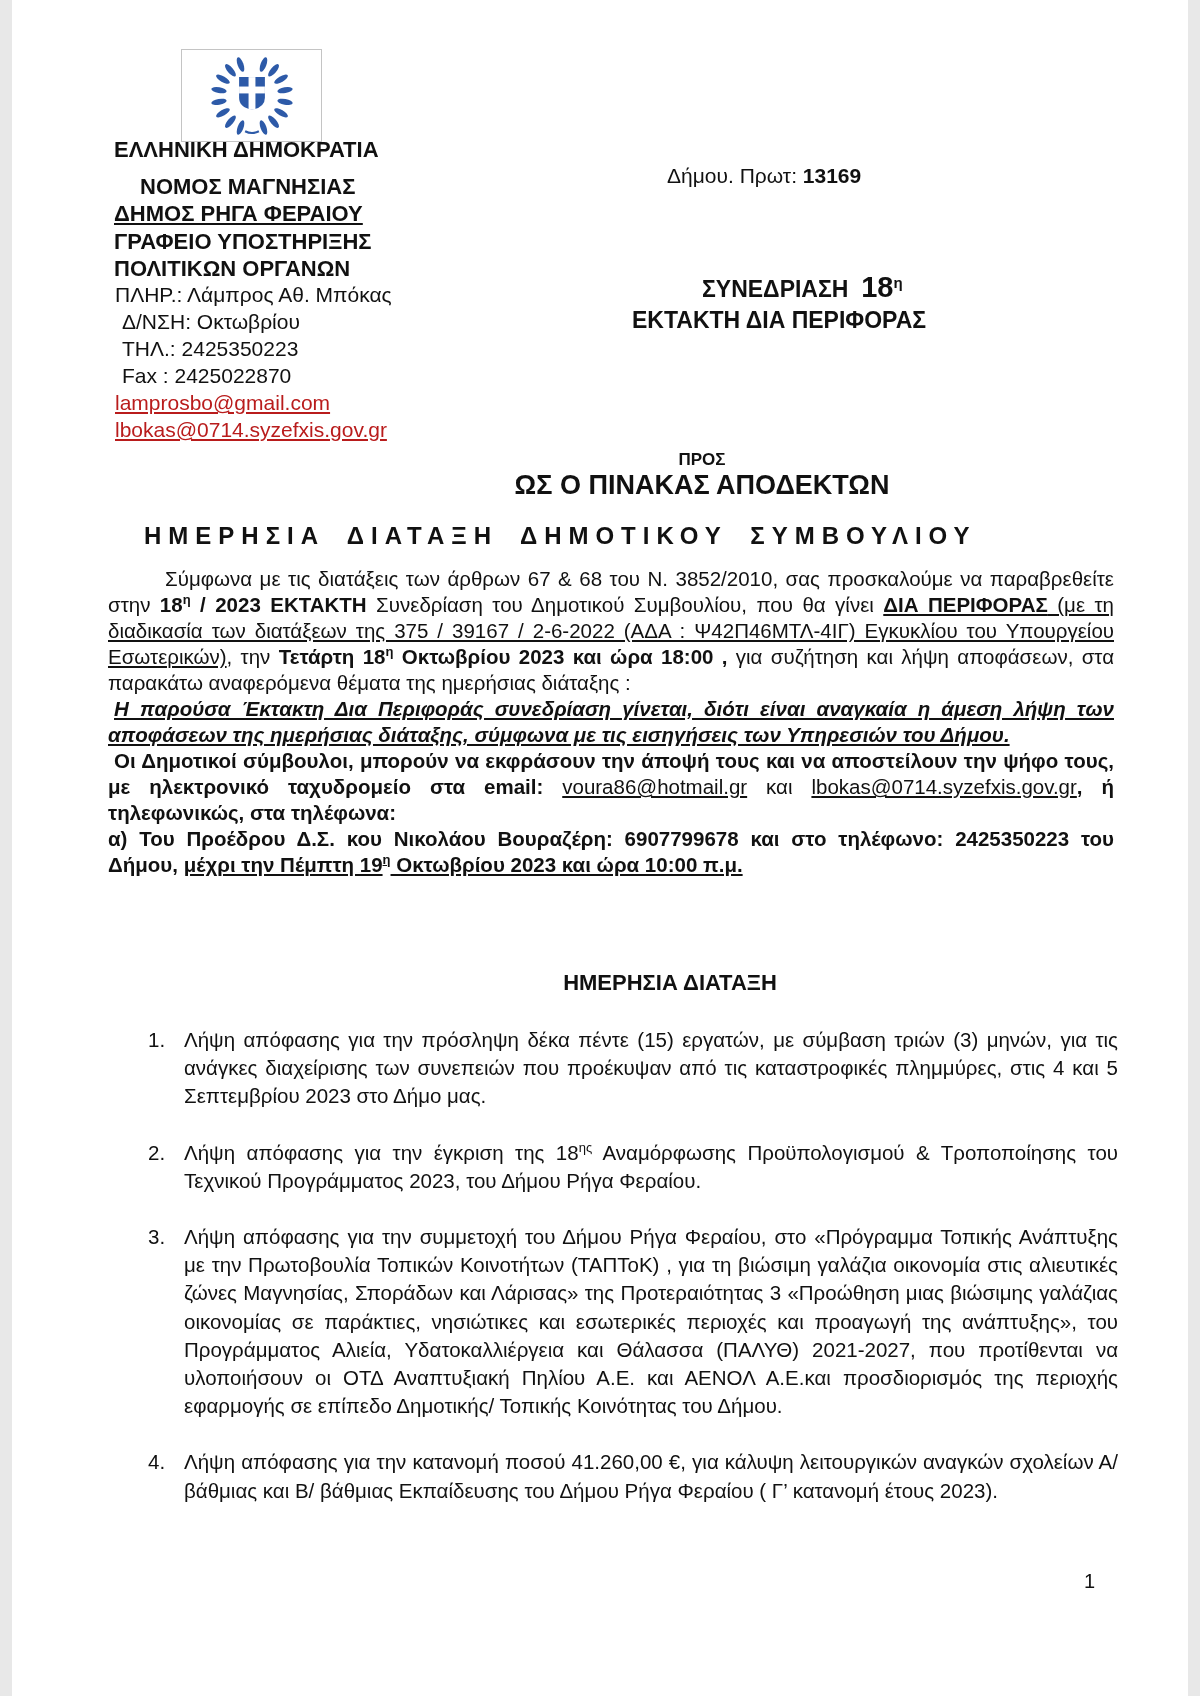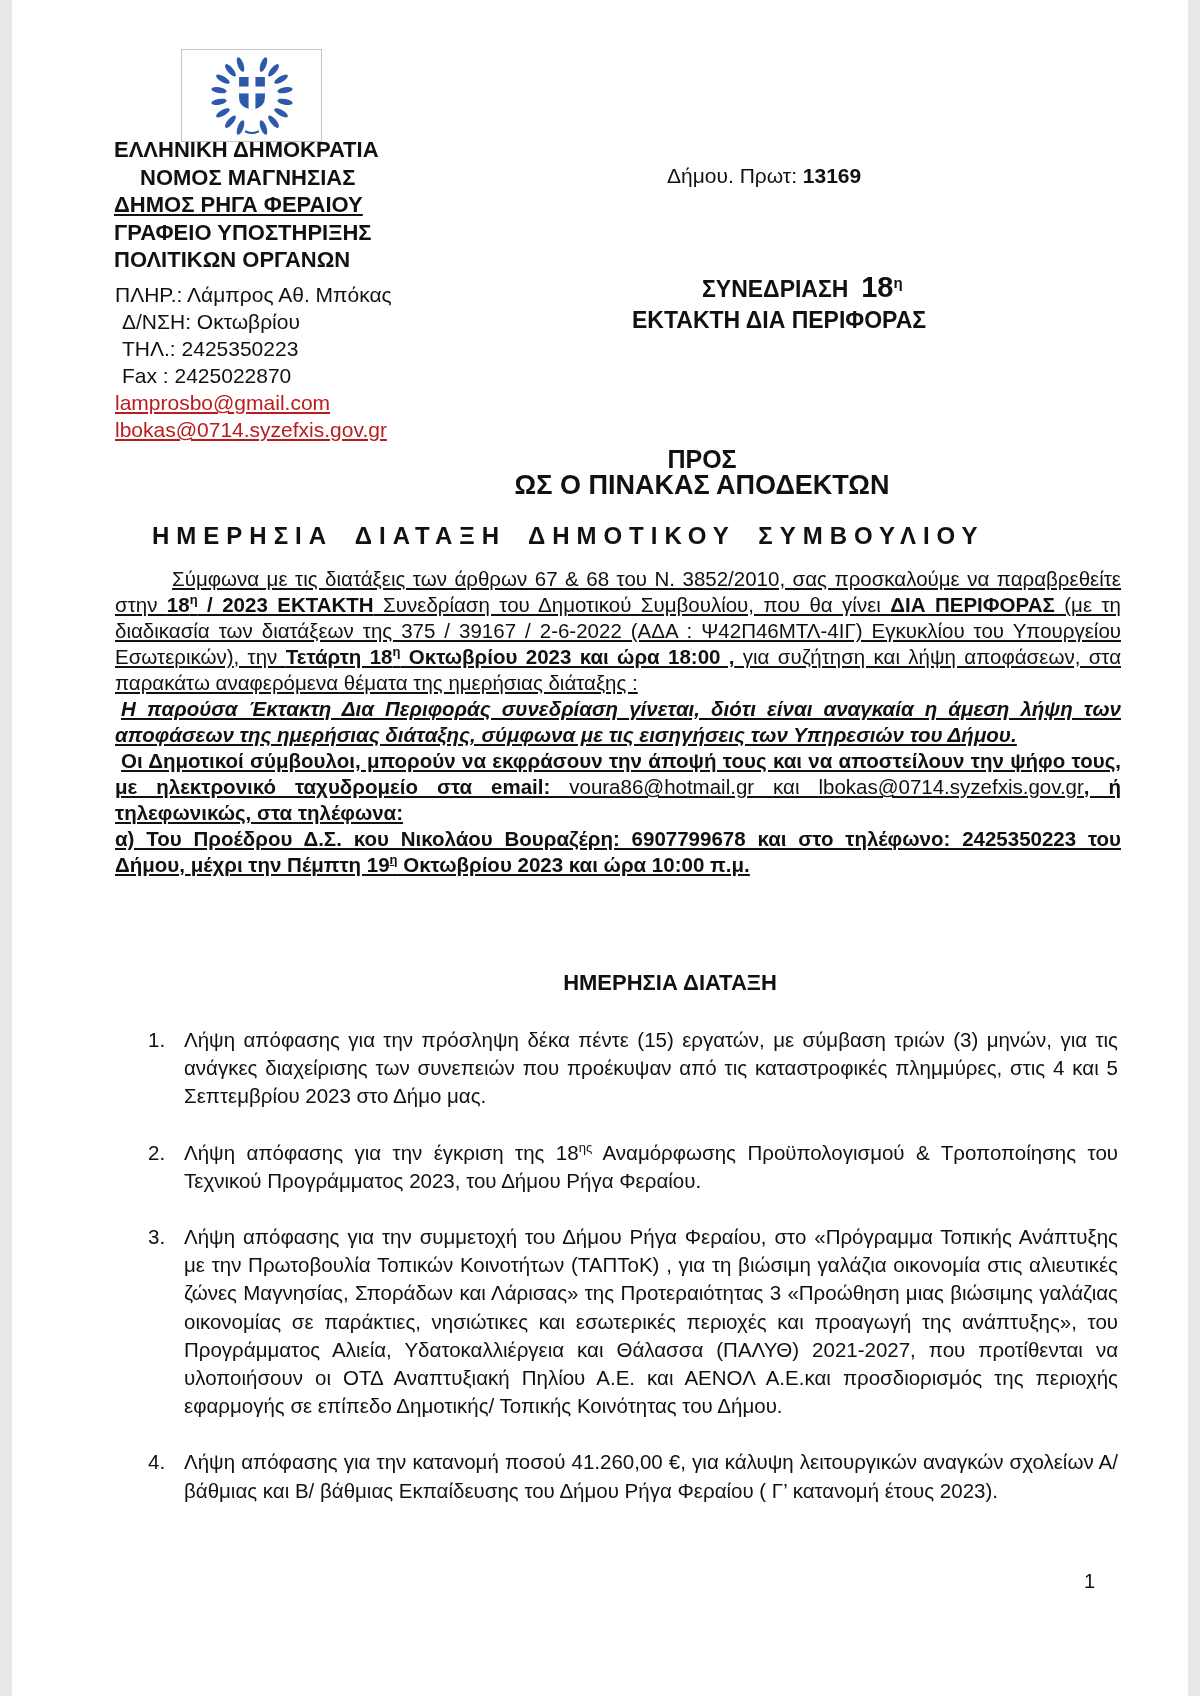--- a/index.html
+++ b/index.html
@@ -16,21 +16,21 @@
   .logo-frame{
     position:absolute;left:169px;top:49px;width:139px;height:91px;
     border:1px solid #c4c4c4;
     display:flex;align-items:center;justify-content:center;
     background:#fff;
   }
   .org-block{
     position:absolute;left:102px;top:136px;
     font-weight:bold;font-size:22px;line-height:27.5px;white-space:nowrap;
   }
-  .org-line2{padding-left:26px;}
+  .org-line2{padding-left:26px;margin-top:9px;}
   .org-line3{text-decoration:underline;}
   .contact-block{
     position:absolute;left:103px;top:281px;
     font-size:21px;line-height:27px;white-space:nowrap;
   }
   .contact-block .ind{padding-left:7px;}
   .link{color:#b91c1c;text-decoration:underline;cursor:pointer;}
   
   .meta-block{
     position:absolute;left:655px;top:162px;
@@ -43,31 +43,31 @@
     font-weight:bold;font-size:23px;line-height:31px;white-space:nowrap;
   }
   .session-line1{padding-left:70px;}
   .session-num{font-size:29px;}
   .session-sup{font-size:15px;vertical-align:super;line-height:0;}
   
   .pros-block{
     position:absolute;left:690px;top:446px;transform:translateX(-50%);
     text-align:center;font-weight:bold;white-space:nowrap;
   }
-  .pros-line1{font-size:25px;line-height:27px;}
+  .pros-line1{font-size:17px;line-height:27px;}
   .pros-line2{font-size:27px;line-height:25px;}
   
   .doc-title{
-    position:absolute;left:140px;top:522px;
+    position:absolute;left:132px;top:522px;
     font-weight:bold;font-size:24px;letter-spacing:7px;word-spacing:9px;white-space:nowrap;
   }
   
   .body-block{
-    position:absolute;left:103px;top:566px;width:1006px;
-    font-size:20.5px;line-height:26px;text-align:justify;text-decoration:underline;
+    position:absolute;left:96px;top:566px;width:1006px;
+    font-size:20.5px;line-height:26px;text-align:justify;
   }
   .body-block p{margin:0;}
   .p1{text-indent:57px;}
   .p2{font-weight:bold;font-style:italic;text-decoration:underline;text-indent:6px;}
   .p3{font-weight:bold;text-indent:6px;}
   .p4{font-weight:bold;}
   .seg-u{text-decoration:underline;}
   .seg-plain{font-weight:normal;}
   sup.inline-sup{font-size:13px;line-height:0;}
   

